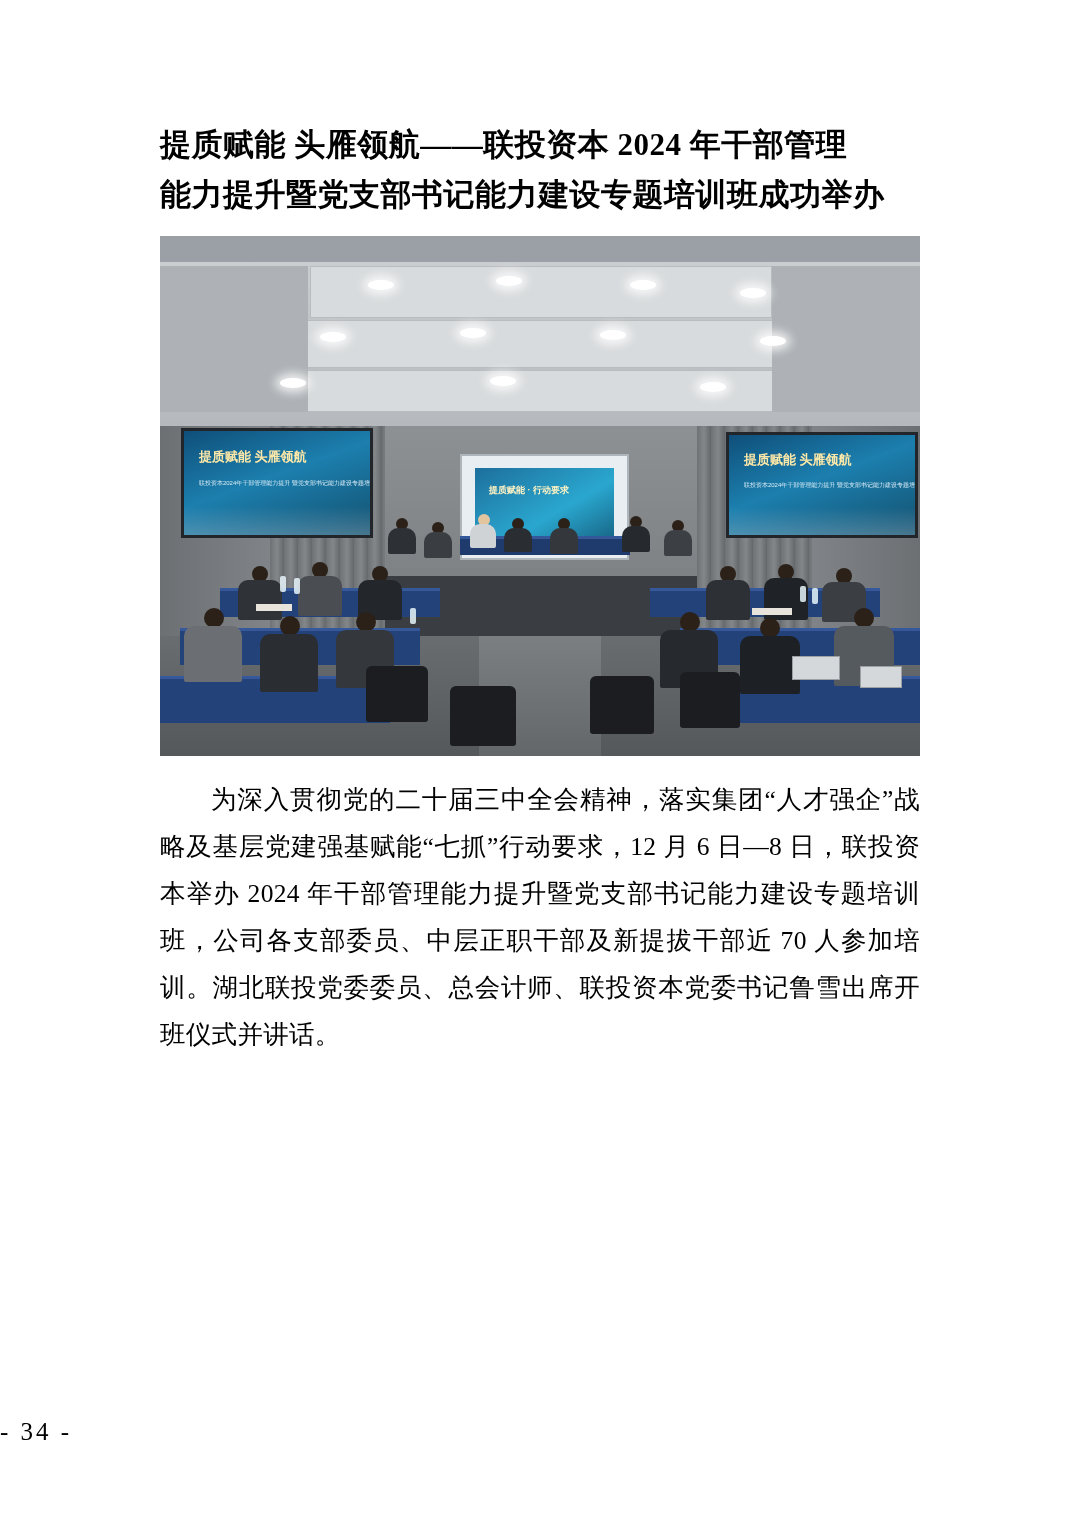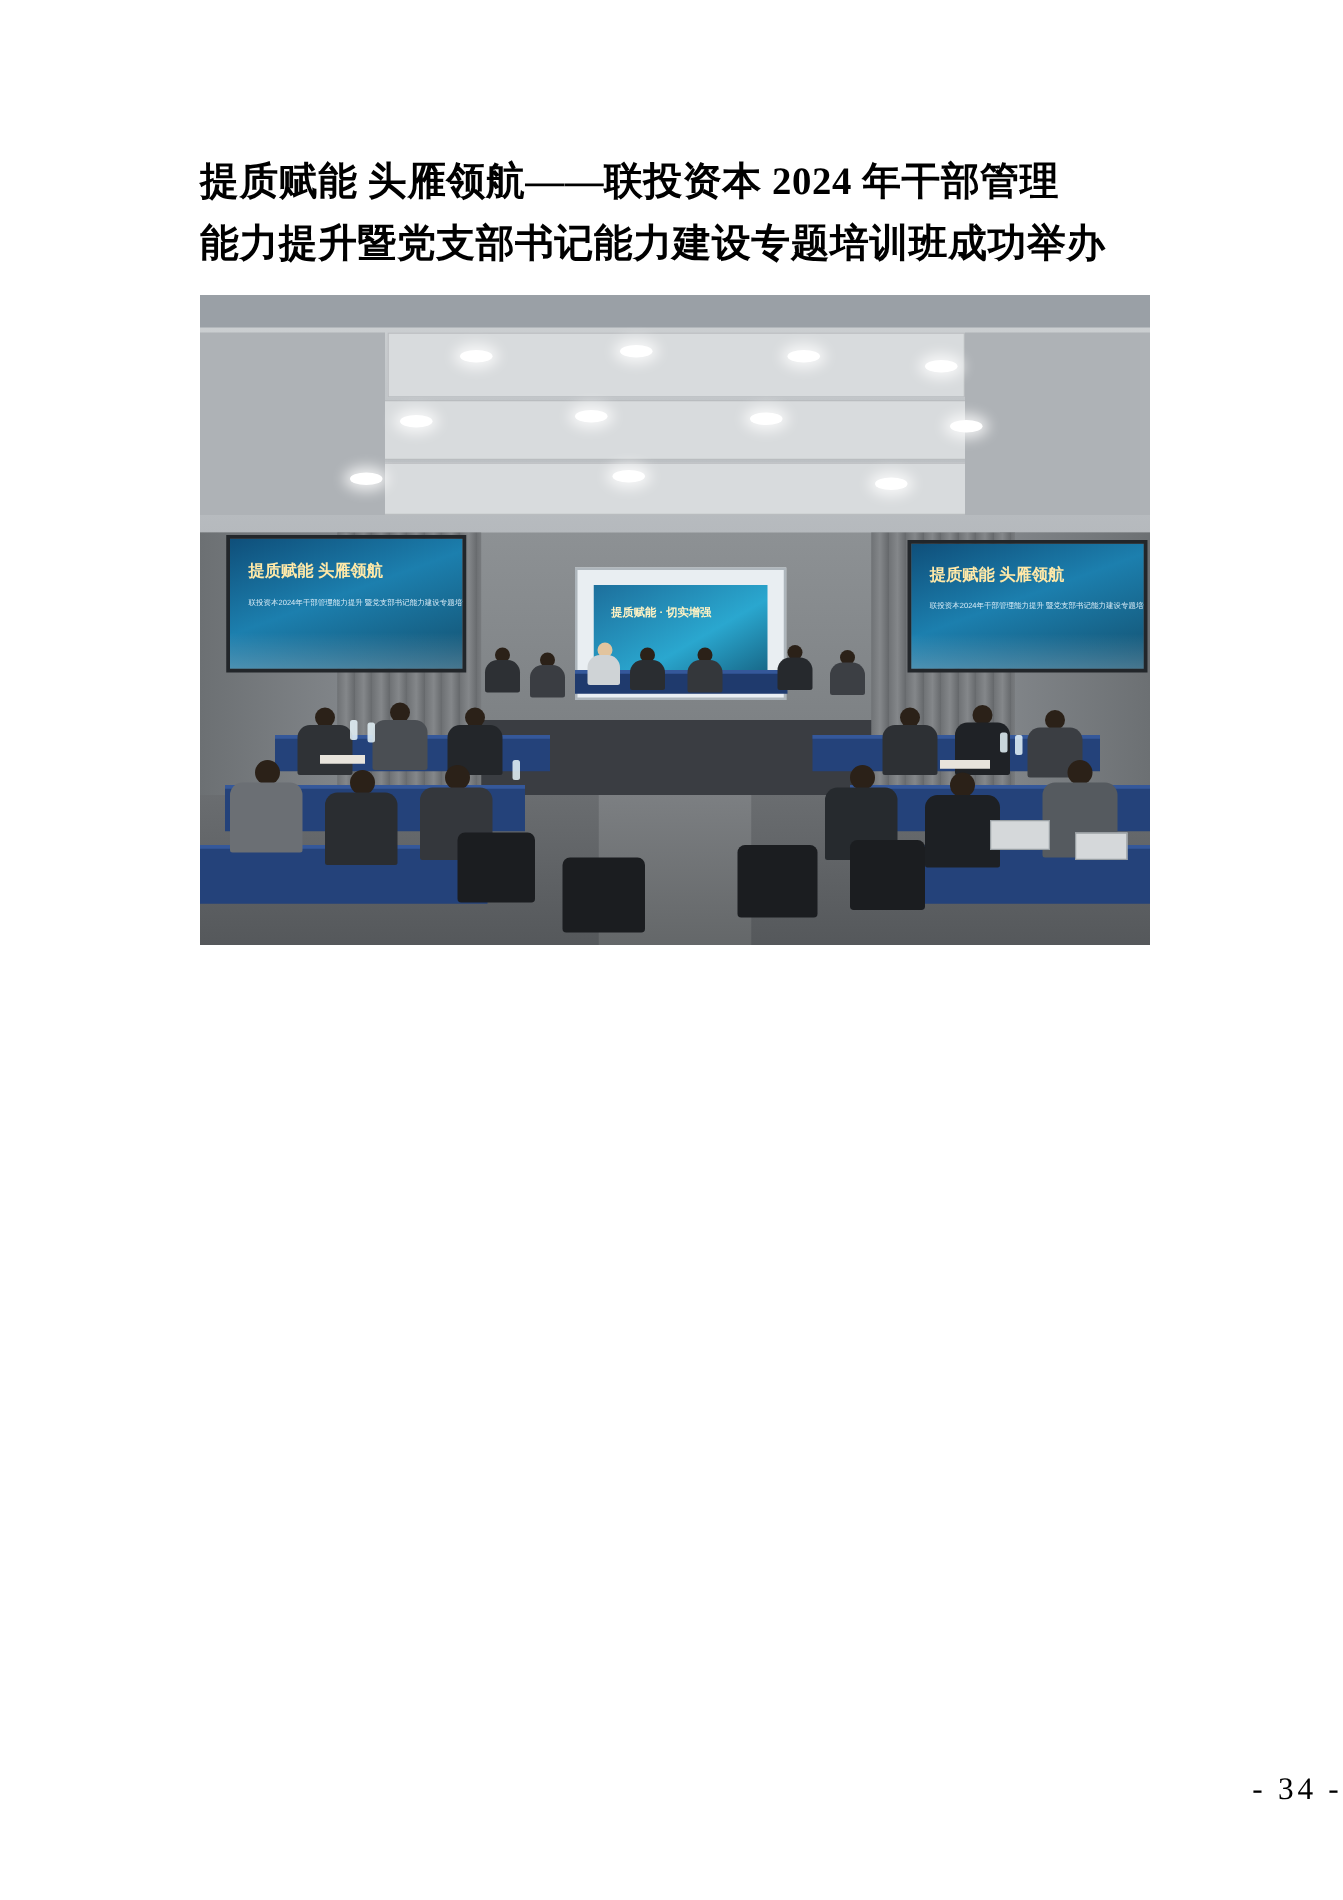--- a/index.html
+++ b/index.html
@@ -208,21 +208,21 @@
     text-indent: 2em;
     margin: 0;
     letter-spacing: 0.3px;
     font-family: "Liberation Serif", "DejaVu Serif", serif;
   }
   .page-number {
     position: absolute;
     left: 0;
     right: 0;
     bottom: 74px;
-    text-align: right;
+    text-align: left;
     font-size: 25px;
     font-family: "Liberation Serif", "DejaVu Serif", serif;
     letter-spacing: 3px;
   }
 </style>
 </head>
 <body>
 
 <div class="page">
 
@@ -272,21 +272,21 @@
 
         <div class="screen" style="right:2px;top:196px;width:186px;height:100px;">
           <div class="s-title" style="font-size:13px;">提质赋能  头雁领航</div>
           <div class="s-sub" style="font-size:6px;">联投资本2024年干部管理能力提升
 暨党支部书记能力建设专题培训班</div>
           <div class="s-skyline"></div>
         </div>
 
         <div class="projector" style="left:300px;top:218px;width:165px;height:102px;">
           <div class="proj-inner">
-            <div class="proj-txt" style="font-size:9px;">提质赋能 · 切实增强</div>
+            <div class="proj-txt" style="font-size:9px;">提质赋能 · 行动要求</div>
           </div>
         </div>
 
         <div class="floor"></div>
         <div class="aisle"></div>
 
         <div class="table t-top" style="left:300px;top:300px;width:170px;height:16px;"></div>
 
         <div class="head" style="left:236px;top:282px;width:12px;height:12px;"></div>
         <div class="person" style="left:228px;top:292px;width:28px;height:26px;background:#2d3034;"></div>
@@ -348,18 +348,19 @@
         <div class="bottle" style="left:640px;top:350px;"></div>
         <div class="bottle" style="left:652px;top:352px;"></div>
         <div class="paper" style="left:96px;top:368px;width:36px;"></div>
         <div class="paper" style="left:592px;top:372px;width:40px;"></div>
         <div class="laptop" style="left:632px;top:420px;width:46px;height:22px;"></div>
         <div class="laptop" style="left:700px;top:430px;width:40px;height:20px;"></div>
 
       </div>
     </div>
 
+    <p class="para">为深入贯彻党的二十届三中全会精神，落实集团“人才强企”战略及基层党建强基赋能“七抓”行动要求，12 月 6 日—8 日，联投资本举办 2024 年干部管理能力提升暨党支部书记能力建设专题培训班，公司各支部委员、中层正职干部及新提拔干部近 70 人参加培训。湖北联投党委委员、总会计师、联投资本党委书记鲁雪出席开班仪式并讲话。</p>
 
   </div>
 
   <div class="page-number">- 34 -</div>
 
 </div>
 
 </body></html>

